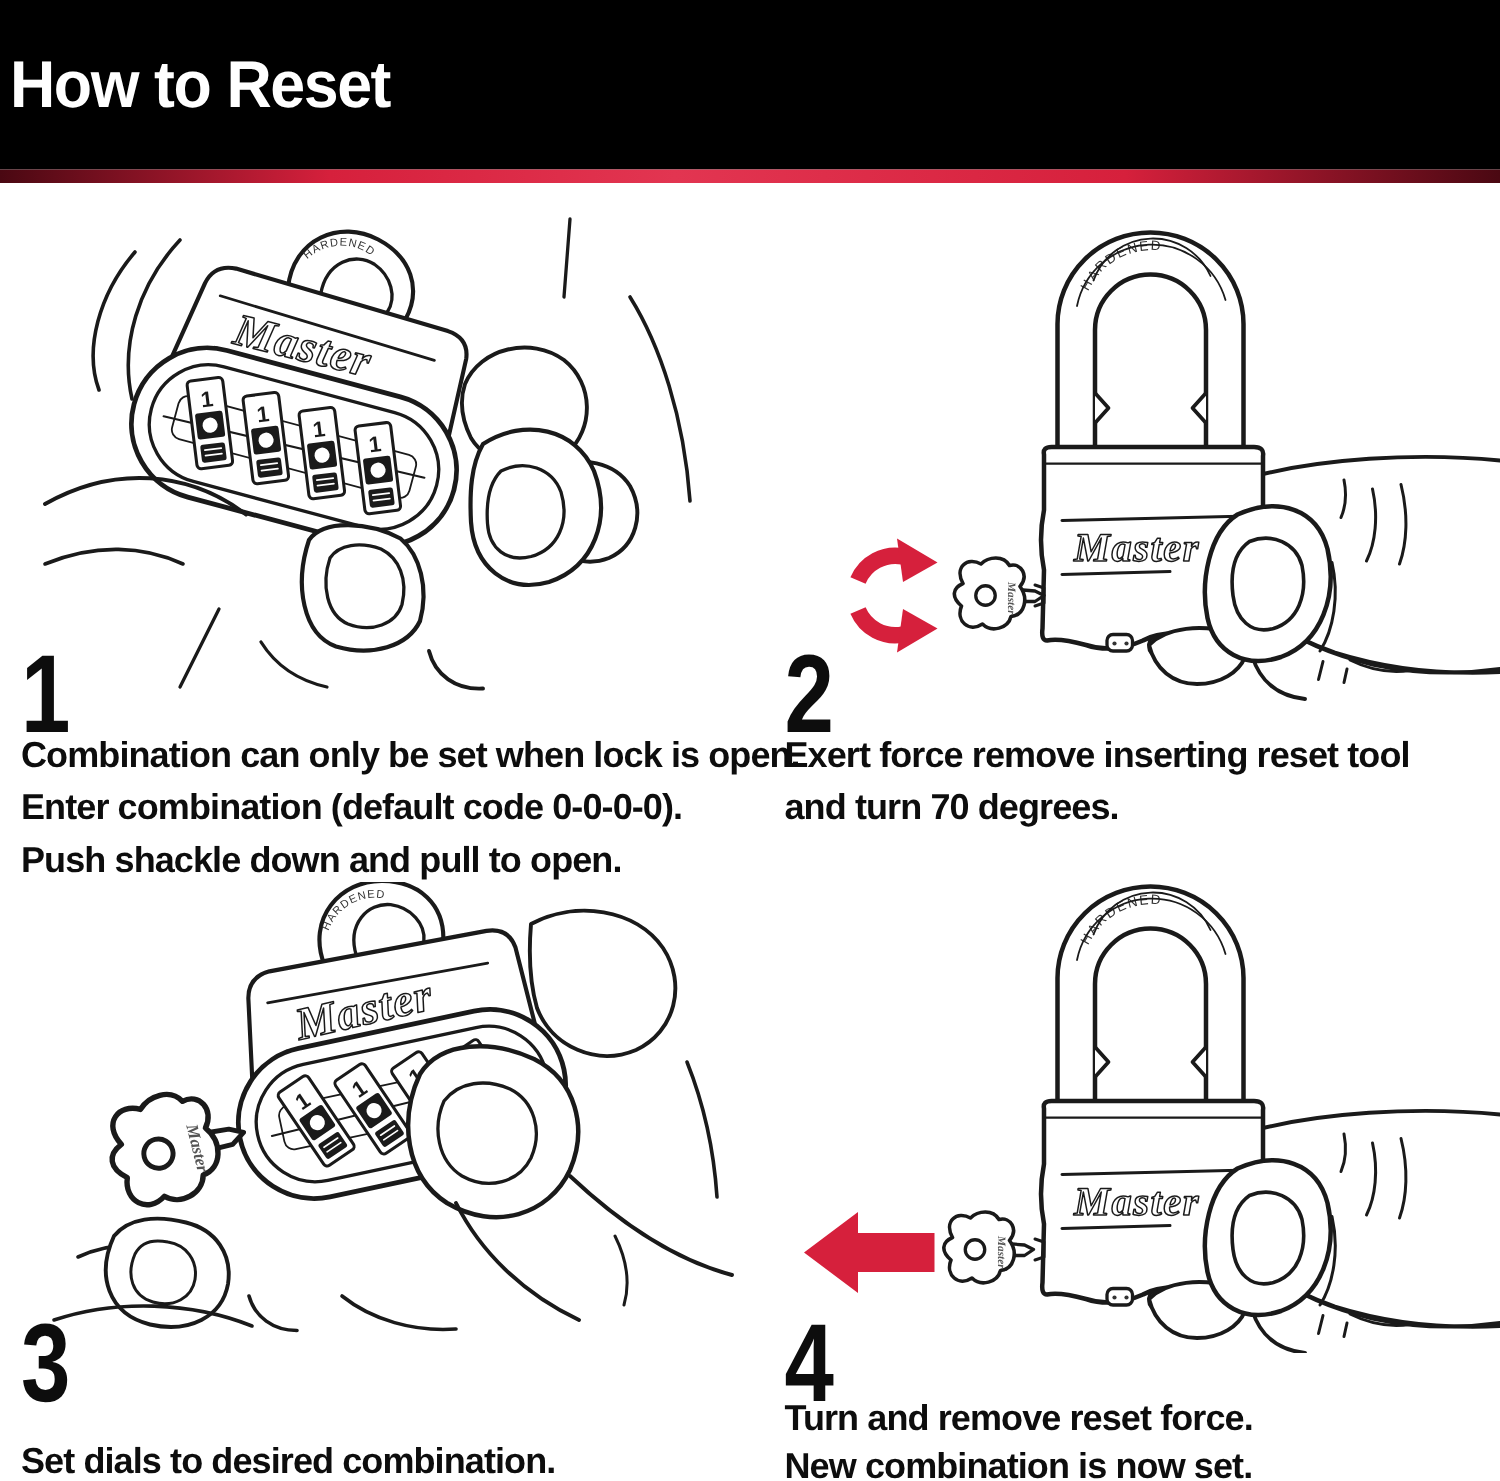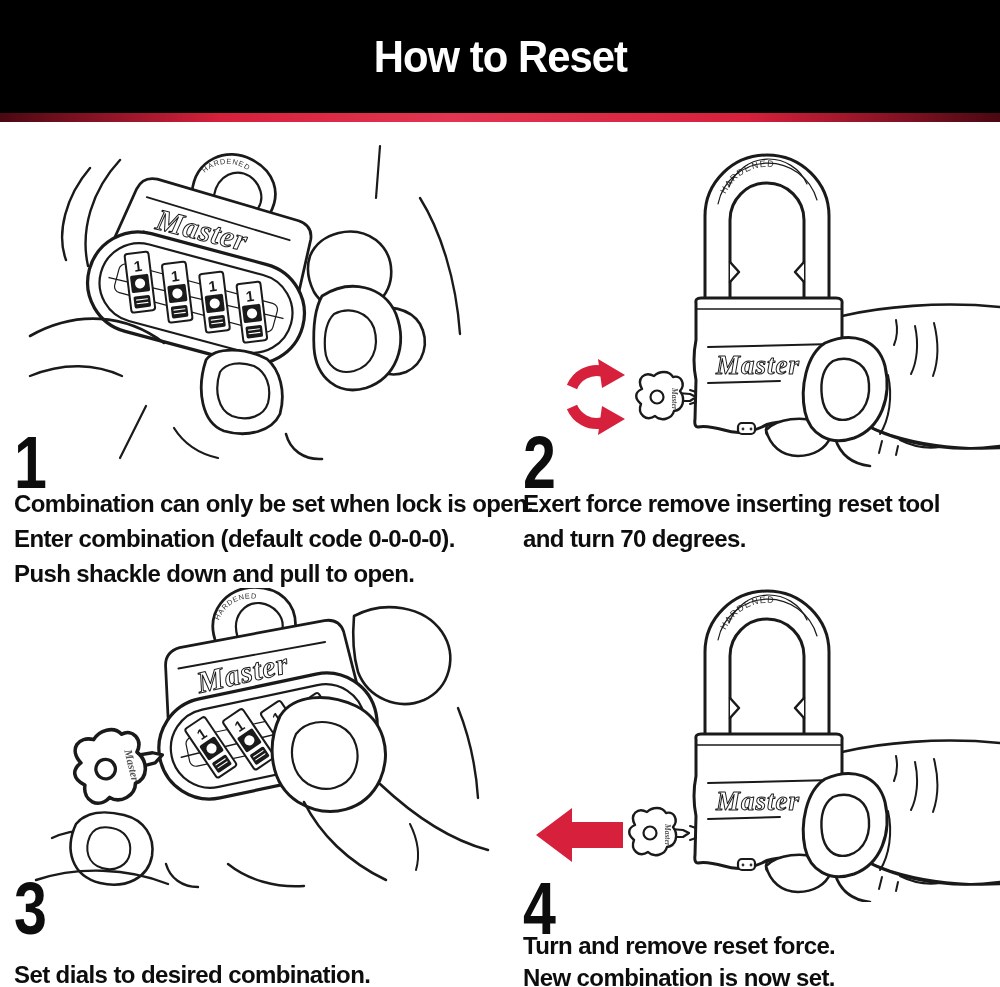--- a/index.html
+++ b/index.html
@@ -1,20 +1,20 @@
 <!DOCTYPE html>
 <html><head>
 <meta charset="utf-8">
 <style>
   html,body{margin:0;padding:0;background:#ffffff;}
   #page{position:relative;width:1000px;height:987px;background:#ffffff;overflow:hidden;
         font-family:"Liberation Sans",sans-serif;color:#0d0d0d;}
   
   #hdr{position:absolute;left:0;top:0;width:1000px;height:113px;background:#000000;
-       display:flex;align-items:center;justify-content:center;}
+       display:flex;align-items:center;}
   #hdr .title{color:#ffffff;font-size:44px;font-weight:bold;letter-spacing:-1px;
        transform:scaleX(.95);transform-origin:center;}
   #stripe{position:absolute;left:0;top:113px;width:1000px;height:9px;
        background:linear-gradient(90deg,#4a0812 0%,#d6203c 22%,#e23551 45%,#d6203c 75%,#4a0812 100%);}
   
   .stepnum{position:absolute;font-size:74px;font-weight:bold;line-height:62px;
        transform:scaleX(.8);transform-origin:left top;}
   .steptext{position:absolute;font-size:24px;font-weight:bold;letter-spacing:-.6px;line-height:35px;white-space:nowrap;}
   .steptext.tight{line-height:32px;}
   svg{position:absolute;display:block;}

